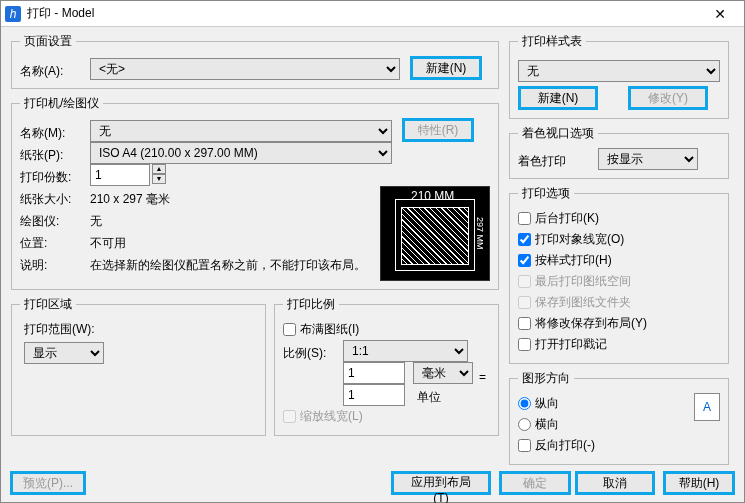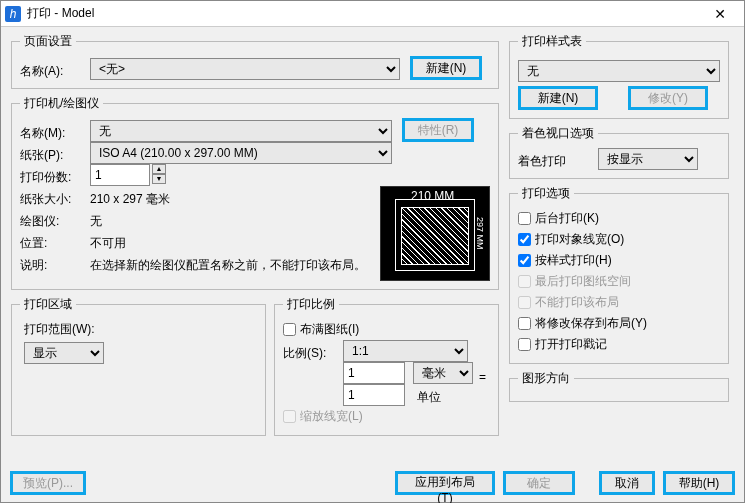--- a/index.html
+++ b/index.html
@@ -180,38 +180,57 @@
       <div><label class="cb">
             <input type="checkbox" checked="" style="">
             <span>按样式打印(H)</span>
           </label></div>
       <div><label class="cb disabled-text">
             <input type="checkbox" disabled="" style="">
             <span>最后打印图纸空间</span>
           </label></div>
       <div><label class="cb disabled-text">
             <input type="checkbox" disabled="" style="">
-            <span>不能打印该布局</span>
+            <span>保存到图纸文件夹</span>
           </label></div>
       <div><label class="cb">
             <input type="checkbox" style="">
             <span>将修改保存到布局(Y)</span>
           </label></div>
       <div><label class="cb">
             <input type="checkbox" style="">
             <span>打开打印戳记</span>
           </label></div>
     </fieldset>
 
     <fieldset>
       <legend>图形方向</legend>
+      <div style="display:flex">
+        <div style="flex:1">
+          <div><label class="cb">
+                <input type="radio" name="or" checked="" style="">
+                <span>纵向</span>
+              </label></div>
+          <div><label class="cb">
+                <input type="radio" name="or" style="">
+                <span>横向</span>
+              </label></div>
+          <div><label class="cb">
+                <input type="checkbox" style="">
+                <span>反向打印(-)</span>
+              </label></div>
+        </div>
+        <div class="orient-icon">
+            <span>A</span>
+          </div>
+      </div>
     </fieldset>
   </div>
 </div>
 
 <div class="buttons">
   <button disabled="">预览(P)...</button>
   <div class="spacer"></div>
   <button style="width:100px">应用到布局(T)</button>
   <button disabled="" style="width:72px;margin-left:8px">确定</button>
-  <button style="width:56px;margin-left:24px">取消</button>
+  <button style="width:80px;margin-left:4px">取消</button>
   <button style="width:72px;margin-left:8px">帮助(H)</button>
 </div>
 
 </body></html>

